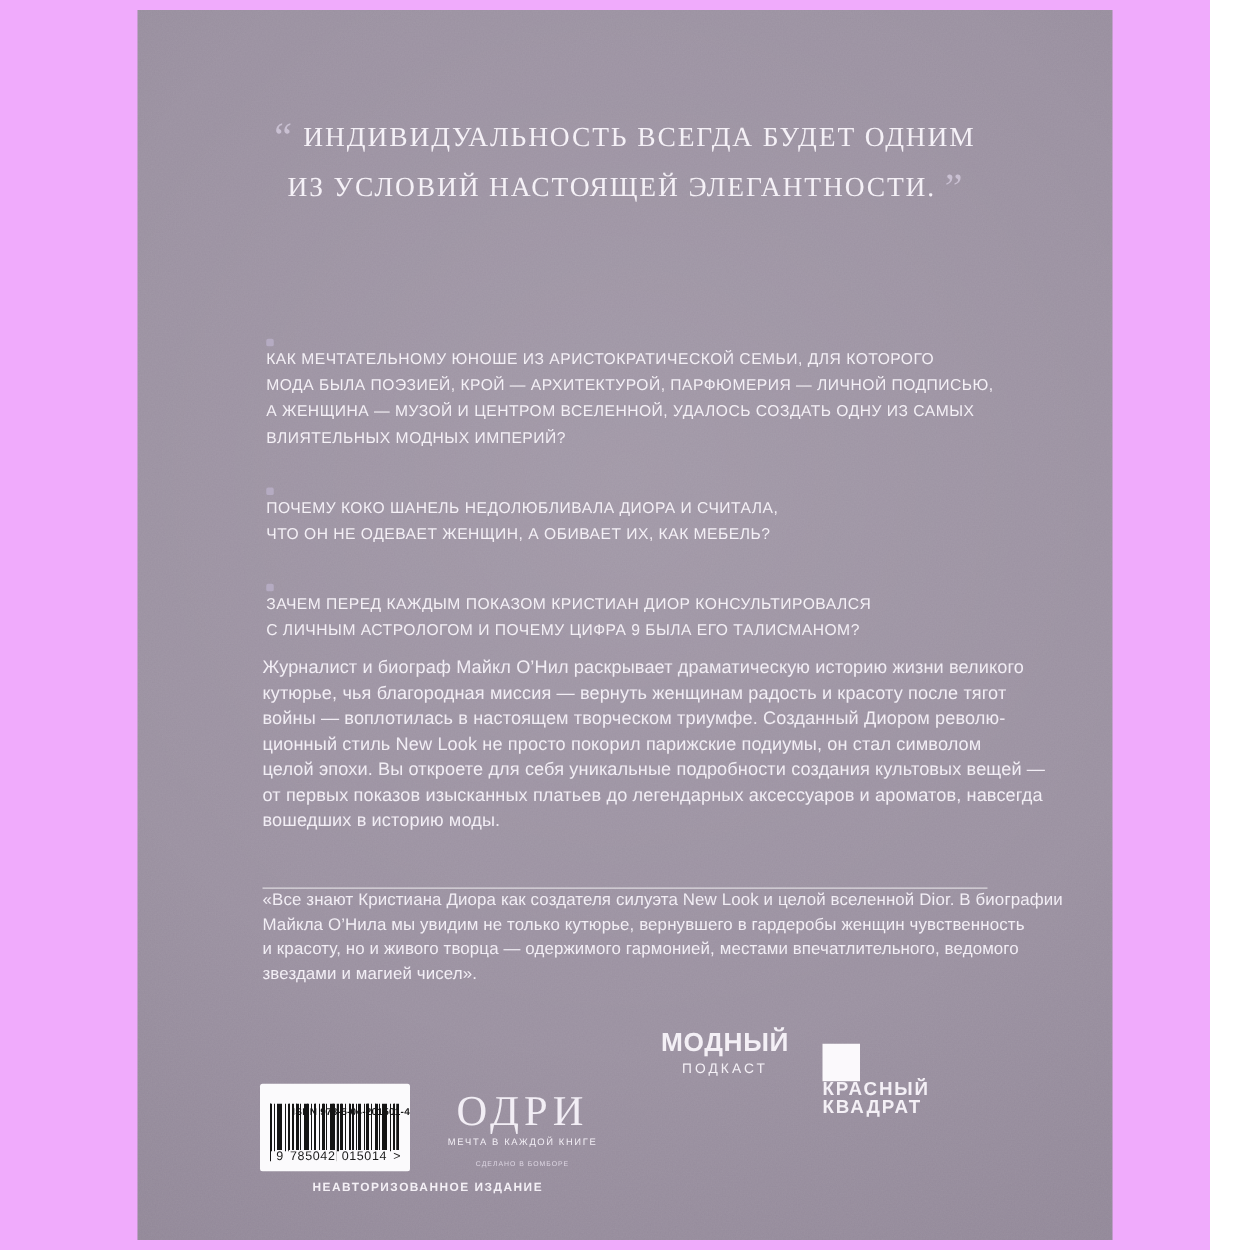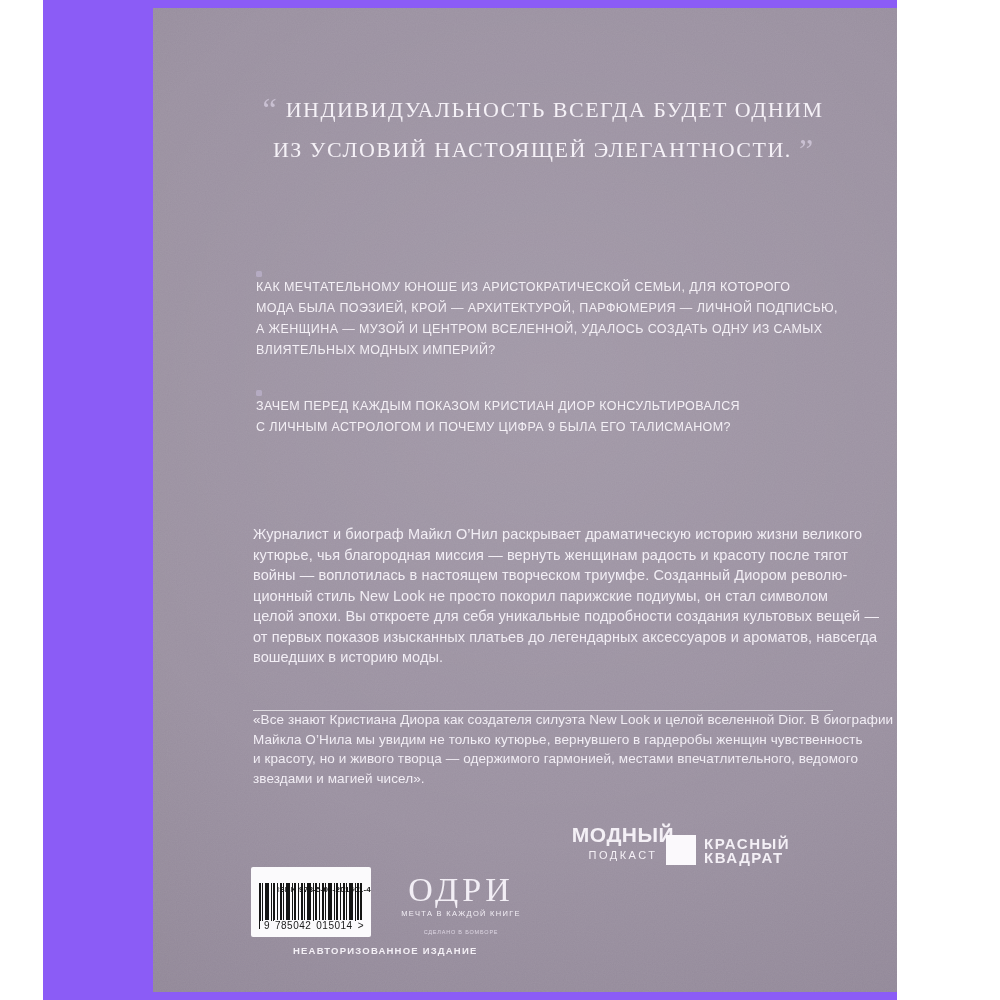--- a/index.html
+++ b/index.html
@@ -1,18 +1,18 @@
 <!DOCTYPE html>
 <html><head>
 <meta charset="utf-8">
 <style>
   html,body{margin:0;padding:0;}
   .page{
-    position:relative;width:854px;height:1000px;background:#8b5cf6;
-    overflow:hidden;font-family:"Liberation Sans",sans-serif;margin-left:43px;
+    position:relative;width:968px;height:1000px;background:#f0abfc;
+    overflow:hidden;font-family:"Liberation Sans",sans-serif;
   }
   .cover{
     position:absolute;left:110px;top:8px;width:780px;height:984px;
     background-color:#9a90a0;
     background-image:
       radial-gradient(140% 110% at 50% 38%,
         rgba(255,255,255,0.07) 0%,
         rgba(255,255,255,0.00) 42%,
         rgba(32,22,44,0.10) 76%,
         rgba(32,22,44,0.24) 100%);
@@ -74,21 +74,21 @@
     letter-spacing:0.1px;color:#f2eef5;
   }
 
   
   .modny{
     position:absolute;top:815px;left:415px;width:110px;text-align:center;
   }
   .modny .l1{font-size:21px;font-weight:bold;letter-spacing:0.5px;line-height:24px;}
   .modny .l2{font-size:11px;letter-spacing:2.5px;line-height:13px;margin-top:2px;}
 
-  .krasny{position:absolute;top:827px;left:513px;display:flex;align-items:flex-end;}
+  .krasny{position:absolute;top:827px;left:548px;display:flex;align-items:flex-start;flex-direction:column;}
   .kr-square{width:30px;height:30px;background:#fbf9fc;margin-right:8px;}
   .kr-text{font-size:15px;font-weight:bold;letter-spacing:1.5px;line-height:14px;}
 
   
   .barcode{
     position:absolute;top:859px;left:98px;width:120px;height:70px;
     background:#fbfafc;border-radius:2px;color:#1a1a1a;
   }
   .isbn{
     position:absolute;top:18px;left:0;width:100%;text-align:right;
@@ -146,20 +146,25 @@
     </div>
 
 
     <ul class="bullets">
       <li>
         <span class="dot"></span>
         <span class="btext">КАК МЕЧТАТЕЛЬНОМУ ЮНОШЕ ИЗ АРИСТОКРАТИЧЕСКОЙ СЕМЬИ, ДЛЯ КОТОРОГО
 МОДА БЫЛА ПОЭЗИЕЙ, КРОЙ — АРХИТЕКТУРОЙ, ПАРФЮМЕРИЯ — ЛИЧНОЙ ПОДПИСЬЮ,
 А ЖЕНЩИНА — МУЗОЙ И ЦЕНТРОМ ВСЕЛЕННОЙ, УДАЛОСЬ СОЗДАТЬ ОДНУ ИЗ САМЫХ
 ВЛИЯТЕЛЬНЫХ МОДНЫХ ИМПЕРИЙ?</span>
+      </li>
+      <li>
+        <span class="dot"></span>
+        <span class="btext">ПОЧЕМУ КОКО ШАНЕЛЬ НЕДОЛЮБЛИВАЛА ДИОРА И СЧИТАЛА,
+ЧТО ОН НЕ ОДЕВАЕТ ЖЕНЩИН, А ОБИВАЕТ ИХ, КАК МЕБЕЛЬ?</span>
       </li>
       <li>
         <span class="dot"></span>
         <span class="btext">ЗАЧЕМ ПЕРЕД КАЖДЫМ ПОКАЗОМ КРИСТИАН ДИОР КОНСУЛЬТИРОВАЛСЯ
 С ЛИЧНЫМ АСТРОЛОГОМ И ПОЧЕМУ ЦИФРА 9 БЫЛА ЕГО ТАЛИСМАНОМ?</span>
       </li>
     </ul>
 
     <div class="description">Журналист и биограф Майкл О’Нил раскрывает драматическую историю жизни великого
 кутюрье, чья благородная миссия — вернуть женщинам радость и красоту после тягот

